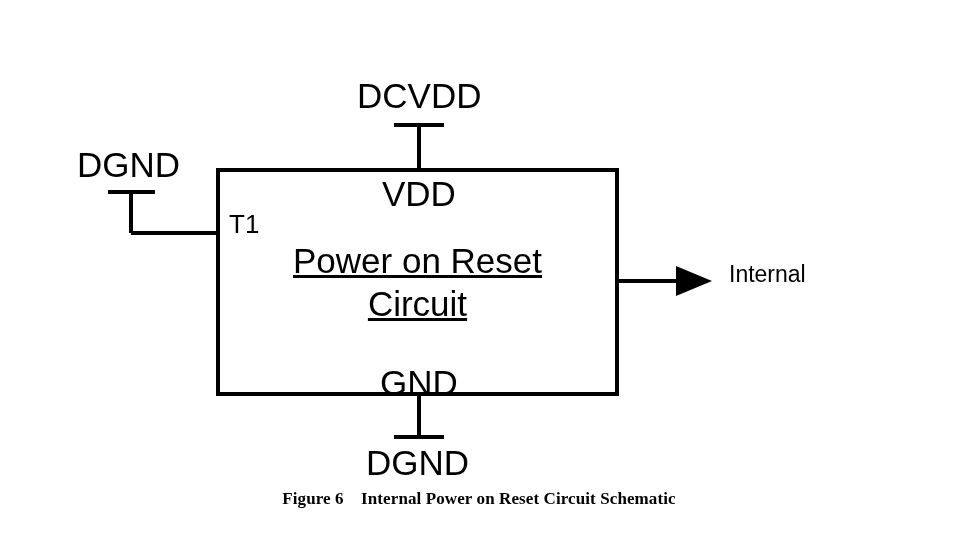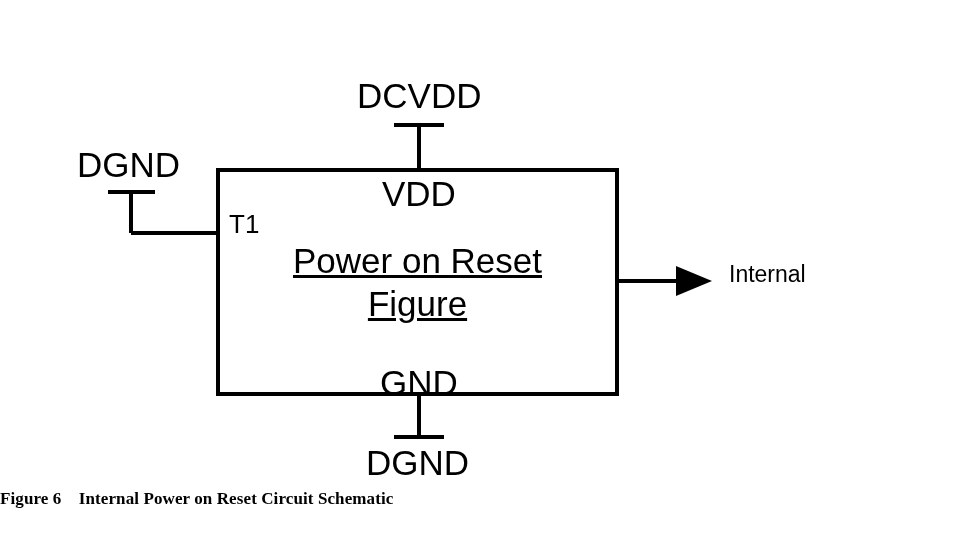--- a/index.html
+++ b/index.html
@@ -99,24 +99,24 @@
   <div class="lbl lbl-pin" style="left:357px; top:78px;">DCVDD</div>
 
   <div class="lbl lbl-pin" style="left:77px; top:147px;">DGND</div>
 
   <div class="lbl lbl-inner" style="left:382px; top:176px;">VDD</div>
 
   <div class="lbl lbl-t1" style="left:229px; top:211px;">T1</div>
 
   <div class="lbl lbl-body" style="left:218px; top:240px; width:399px;">
     <div>Power on Reset</div>
-    <div>Figure</div>
+    <div>Circuit</div>
   </div>
 
   <div class="lbl lbl-inner" style="left:380px; top:352px;margin-top:13px;">GND</div>
 
   <div class="lbl lbl-pin" style="left:366px; top:445px;">DGND</div>
 
   <div class="lbl lbl-out" style="left:729px; top:263px;">Internal</div>
 
-  <div class="caption" style="left:0px; top:489px; width:958px; text-align:left;">Figure 6    Internal Power on Reset Circuit Schematic</div>
+  <div class="caption" style="left:0px; top:489px; width:958px; text-align:center;">Figure 6    Internal Power on Reset Circuit Schematic</div>
 
 </div>
 
 </body></html>

